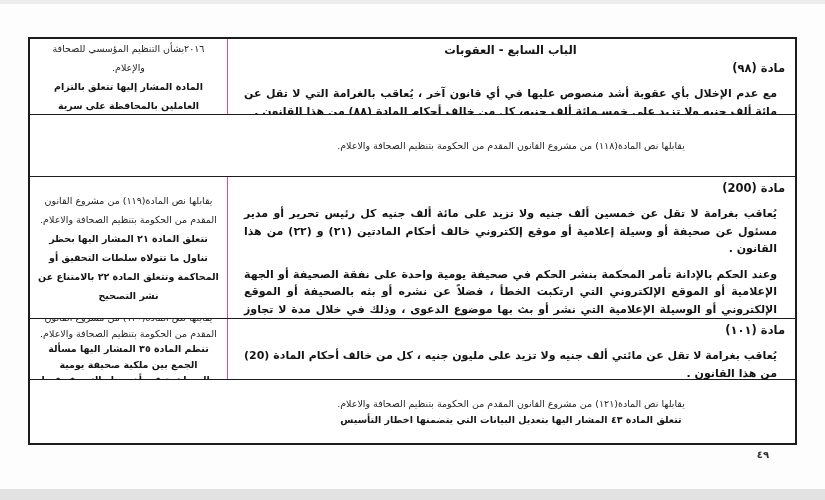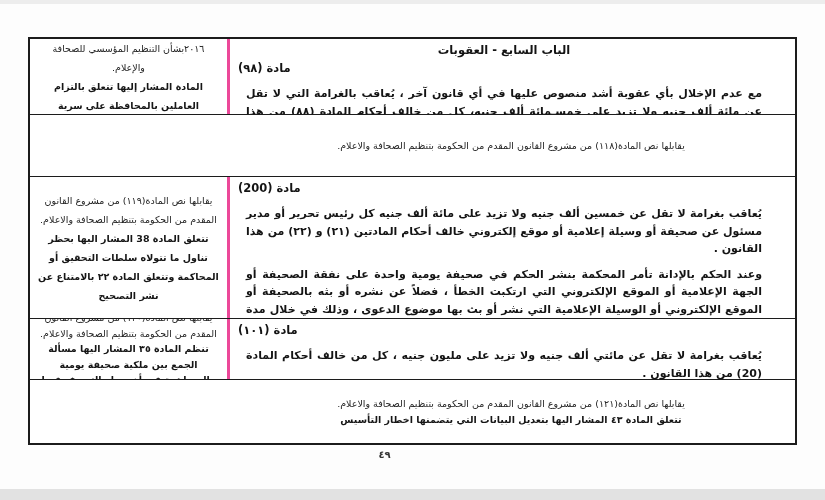--- a/index.html
+++ b/index.html
@@ -16,40 +16,40 @@
 
   .law-table{
     position:absolute;top:37px;left:28px;width:769px;height:408px;
     border:2px solid #1c1c1c;background:#fff;
     display:flex;flex-direction:column;direction:rtl;
   }
   .row{display:grid;grid-template-columns:568px 197px;border-bottom:1px solid #1c1c1c;}
   .row:last-child{border-bottom:none;}
   .cell{overflow:hidden;}
   .main{
-    border-left:3px solid #ec4899;
-    padding:2px 25px 2px 8px;
+    border-left:1px solid #ec4899;
+    padding:2px 10px 2px 8px;
     color:#141414;font-weight:700;font-size:11px;line-height:17.5px;
     text-align:justify;
   }
   .main p{margin:8px;}
   .chapter{text-align:center;font-size:11.5px;line-height:18px;font-weight:700;}
-  .article-title{text-align:left;font-size:11.5px;line-height:18px;font-weight:700;}
+  .article-title{text-align:right;font-size:11.5px;line-height:18px;font-weight:700;}
   .note{
     padding:2px 6px;color:#242424;font-size:9.5px;line-height:19px;
     text-align:center;display:flex;flex-direction:column;justify-content:center;
   }
   .note .np{font-weight:500;}
   .note .nb{font-weight:700;color:#161616;}
   .note.tight{line-height:15.5px;}
   .r1{height:76px;} .r2{height:64px;} .r3{height:142px;} .r4{height:61px;} .r5{height:65px;}
 
   .page-number{
     position:absolute;top:449px;left:0;width:769px;margin-right:28px;
-    text-align:center;font-size:10px;color:#333;font-weight:700;
+    font-size:10px;color:#333;font-weight:700;
   }
 </style>
 </head>
 <body>
 
 <div class="scan-strip strip-top"></div>
 <div class="scan-strip strip-bottom"></div>
 
 <div class="law-table">
 
@@ -73,21 +73,21 @@
 
   <div class="row r3">
     <div class="cell main">
       <div class="article-title">مادة (200)</div>
       <p>يُعاقب بغرامة لا تقل عن خمسين ألف جنيه ولا تزيد على مائة ألف جنيه كل رئيس تحرير أو مدير مسئول عن صحيفة أو وسيلة إعلامية أو موقع إلكتروني خالف أحكام المادتين (٢١) و (٢٢) من هذا القانون .</p>
       <p>وعند الحكم بالإدانة تأمر المحكمة بنشر الحكم في صحيفة يومية واحدة على نفقة الصحيفة أو الجهة الإعلامية أو الموقع الإلكتروني التي ارتكبت الخطأ ، فضلاً عن نشره أو بثه بالصحيفة أو الموقع الإلكتروني أو الوسيلة الإعلامية التي نشر أو بث بها موضوع الدعوى ، وذلك في خلال مدة لا تجاوز خمسة عشر يوماً من تاريخ صدور الحكم نهائيا .</p>
 
     </div>
     <div class="cell note">
       <span class="np">يقابلها نص المادة(١١٩) من مشروع القانون المقدم من الحكومة بتنظيم الصحافة والاعلام.</span>
-      <span class="nb">تتعلق المادة 38 المشار اليها بحظر تناول ما تتولاه سلطات التحقيق أو المحاكمة وتتعلق المادة ٢٢ بالامتناع عن نشر التصحيح</span>
+      <span class="nb">تتعلق المادة ٢١ المشار اليها بحظر تناول ما تتولاه سلطات التحقيق أو المحاكمة وتتعلق المادة ٢٢ بالامتناع عن نشر التصحيح</span>
     </div>
   </div>
 
   <div class="row r4">
     <div class="cell main">
       <div class="article-title">مادة (١٠١)</div>
       <p>يُعاقب بغرامة لا تقل عن مائتي ألف جنيه ولا تزيد على مليون جنيه ، كل من خالف أحكام المادة (20) من هذا القانون .</p>
     </div>
     <div class="cell note tight">
       <span class="np">يقابلها نص المادة(١٢٠) من مشروع القانون المقدم من الحكومة بتنظيم الصحافة والاعلام.</span>

